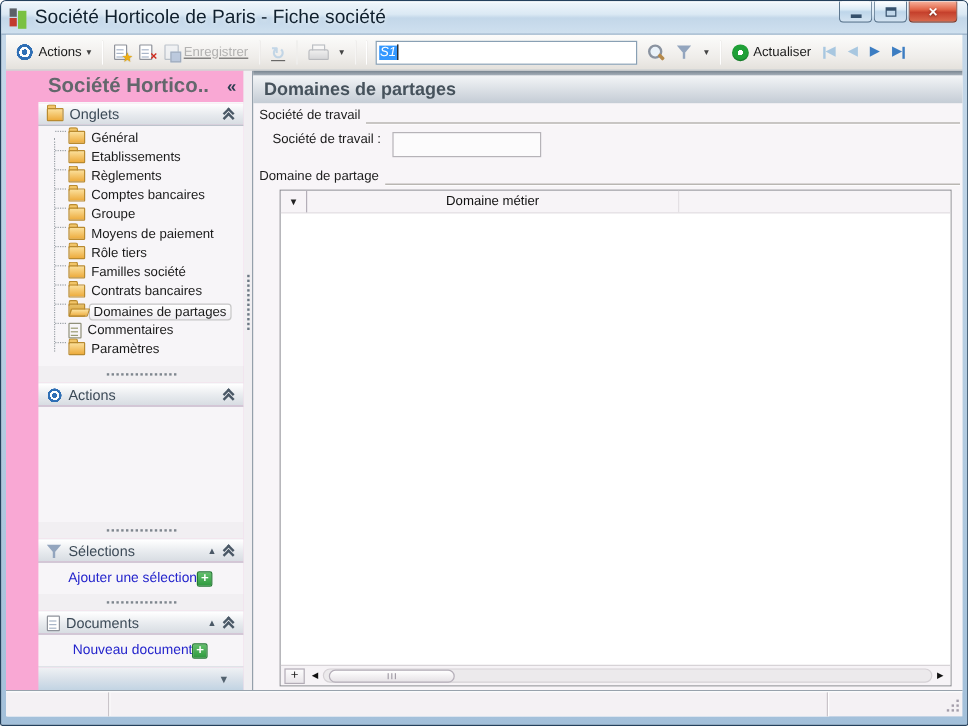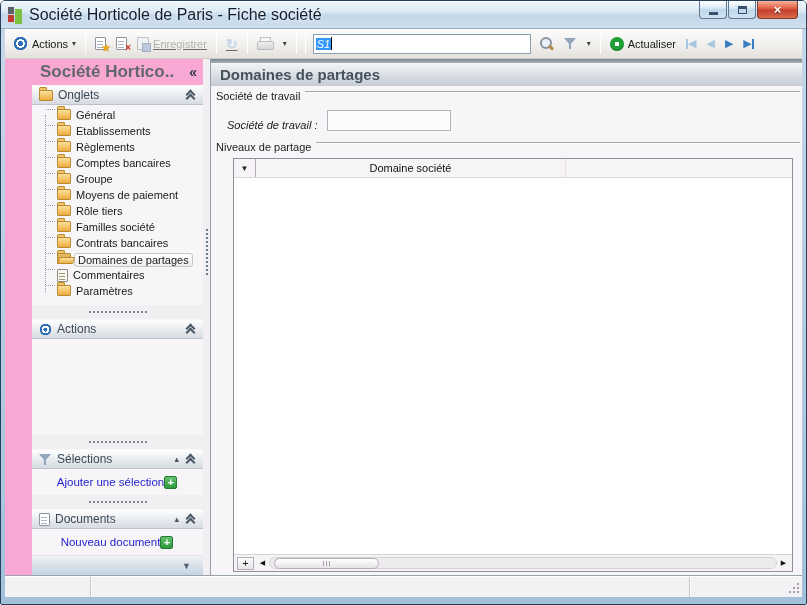--- a/index.html
+++ b/index.html
@@ -119,24 +119,24 @@
   .sb-footer .dn{font-size:9px;color:#53626f;cursor:pointer;}
   
   .vsplit{width:7px;display:flex;align-items:center;justify-content:center;background:#f1eff2;cursor:col-resize;}
   .vsplit i{height:46px;border-left:2px dotted #6d7884;margin-top:-130px;}
   
   .main{flex:1;display:flex;flex-direction:column;border-left:1px solid #95a0ab;background:#f8f5f8;min-width:0;}
   .main-strip{height:4px;background:linear-gradient(180deg,#78848f,#aab3bd);}
   .main-header{height:23px;display:flex;align-items:center;padding-left:9px;
     background:linear-gradient(180deg,#f3f5f7 0%,#d9dee4 55%,#c4ccd5 100%);
     color:var(--header_text,#46525c);font-size:15px;font-weight:bold;}
-  .group-row{display:flex;align-items:flex-start;margin:4px 2px 0 5px;}
+  .group-row{display:flex;align-items:flex-end;margin:4px 2px 0 5px;}
   .group-row .glbl{color:#1d1d1d;white-space:nowrap;}
   .group-row .gline{flex:1;height:1px;background:#aaa6a1;margin-left:5px;position:relative;top:1px;box-shadow:0 1px 0 #fdfcfd;}
-  .field-row{display:flex;align-items:flex-end;margin:8px 0 6px 16px;gap:9px;font-style:italic;}
+  .field-row{display:flex;align-items:flex-start;margin:8px 0 6px 16px;gap:9px;}
   .textbox-dis{width:124px;height:21px;border:1px solid #b6b3b8;background:#fcfbfc;}
   .grid{flex:1;margin:5px 9px 3px 22px;border:1px solid #8f8f95;background:#fff;display:flex;flex-direction:column;min-height:0;}
   .grid-header{height:19px;display:flex;background:#f7f4f7;border-bottom:1px solid #dcd8dc;flex:none;}
   .gh-ind{width:22px;border-right:1px solid #b4aeb8;display:flex;align-items:center;justify-content:center;font-size:8px;color:#222;cursor:pointer;}
   .gh-col{display:flex;align-items:center;justify-content:center;color:#111;border-right:1px solid #e4e0e4;cursor:pointer;}
   .gh-col.c1{width:310px;}
   .gh-col.c2{flex:1;border-right:none;}
   .grid-body{flex:1;background:#fff;min-height:0;}
   .grid-bottom{height:17px;flex:none;background:#f6f3f6;border-top:1px solid #d7d3d7;display:flex;align-items:center;padding:1px 3px;gap:3px;}
   .add-row{width:17px;height:13px;border:1px solid #b2acb6;background:linear-gradient(180deg,#fcfbfc,#e9e6ea);
@@ -394,28 +394,28 @@
       <div class="group-row">
         <span class="glbl">Société de travail</span>
         <span class="gline"></span>
       </div>
       <div class="field-row">
         <span>Société de travail :</span>
         <span class="textbox-dis"><span></span></span>
       </div>
 
       <div class="group-row">
-        <span class="glbl">Niveaux de partage</span>
+        <span class="glbl">Domaine de partage</span>
         <span class="gline"></span>
       </div>
 
       <div class="grid">
         <div class="grid-header">
           <span class="gh-ind">▼</span>
-          <span class="gh-col c1">Domaine société</span>
+          <span class="gh-col c1">Domaine métier</span>
         </div>
         <div class="grid-body"></div>
         <div class="grid-bottom">
           <span class="add-row">+</span>
           <span class="hscroll">
             <span class="hs-arrow">◀</span>
             <span class="hs-track">
               <span class="hs-thumb">
                   <b></b>
                   <b></b>

